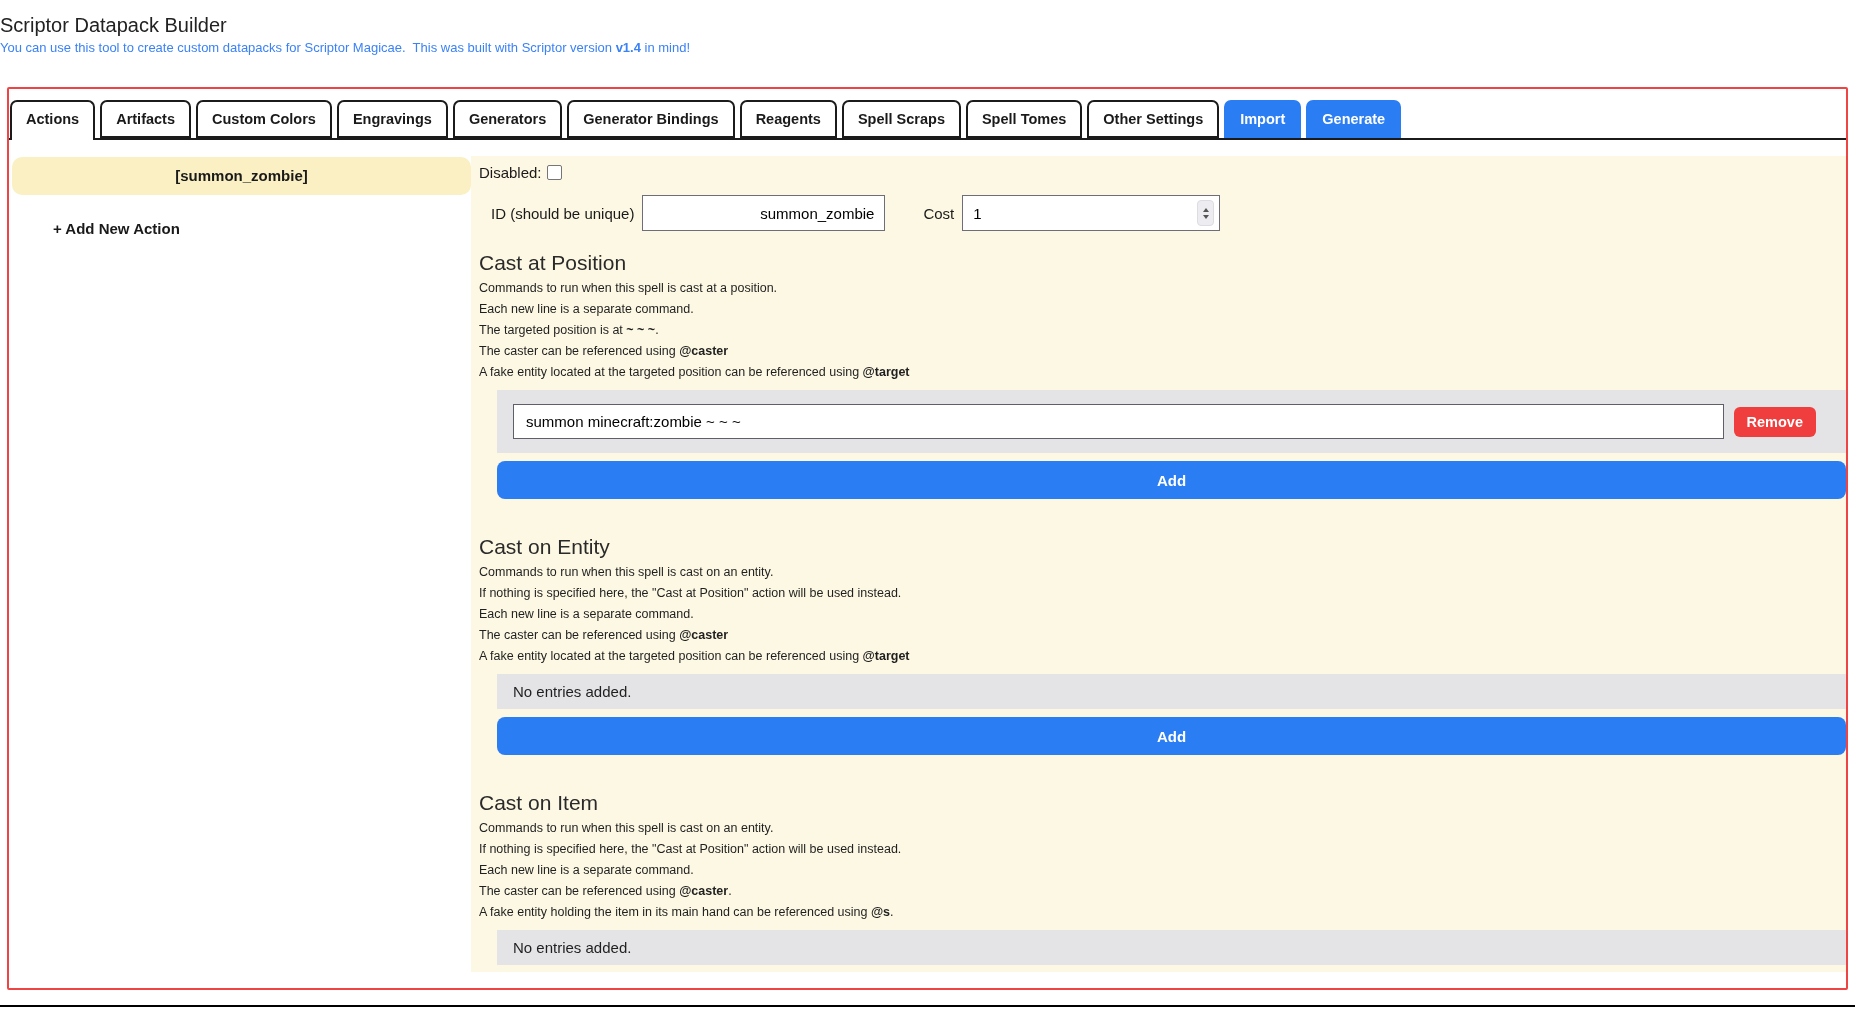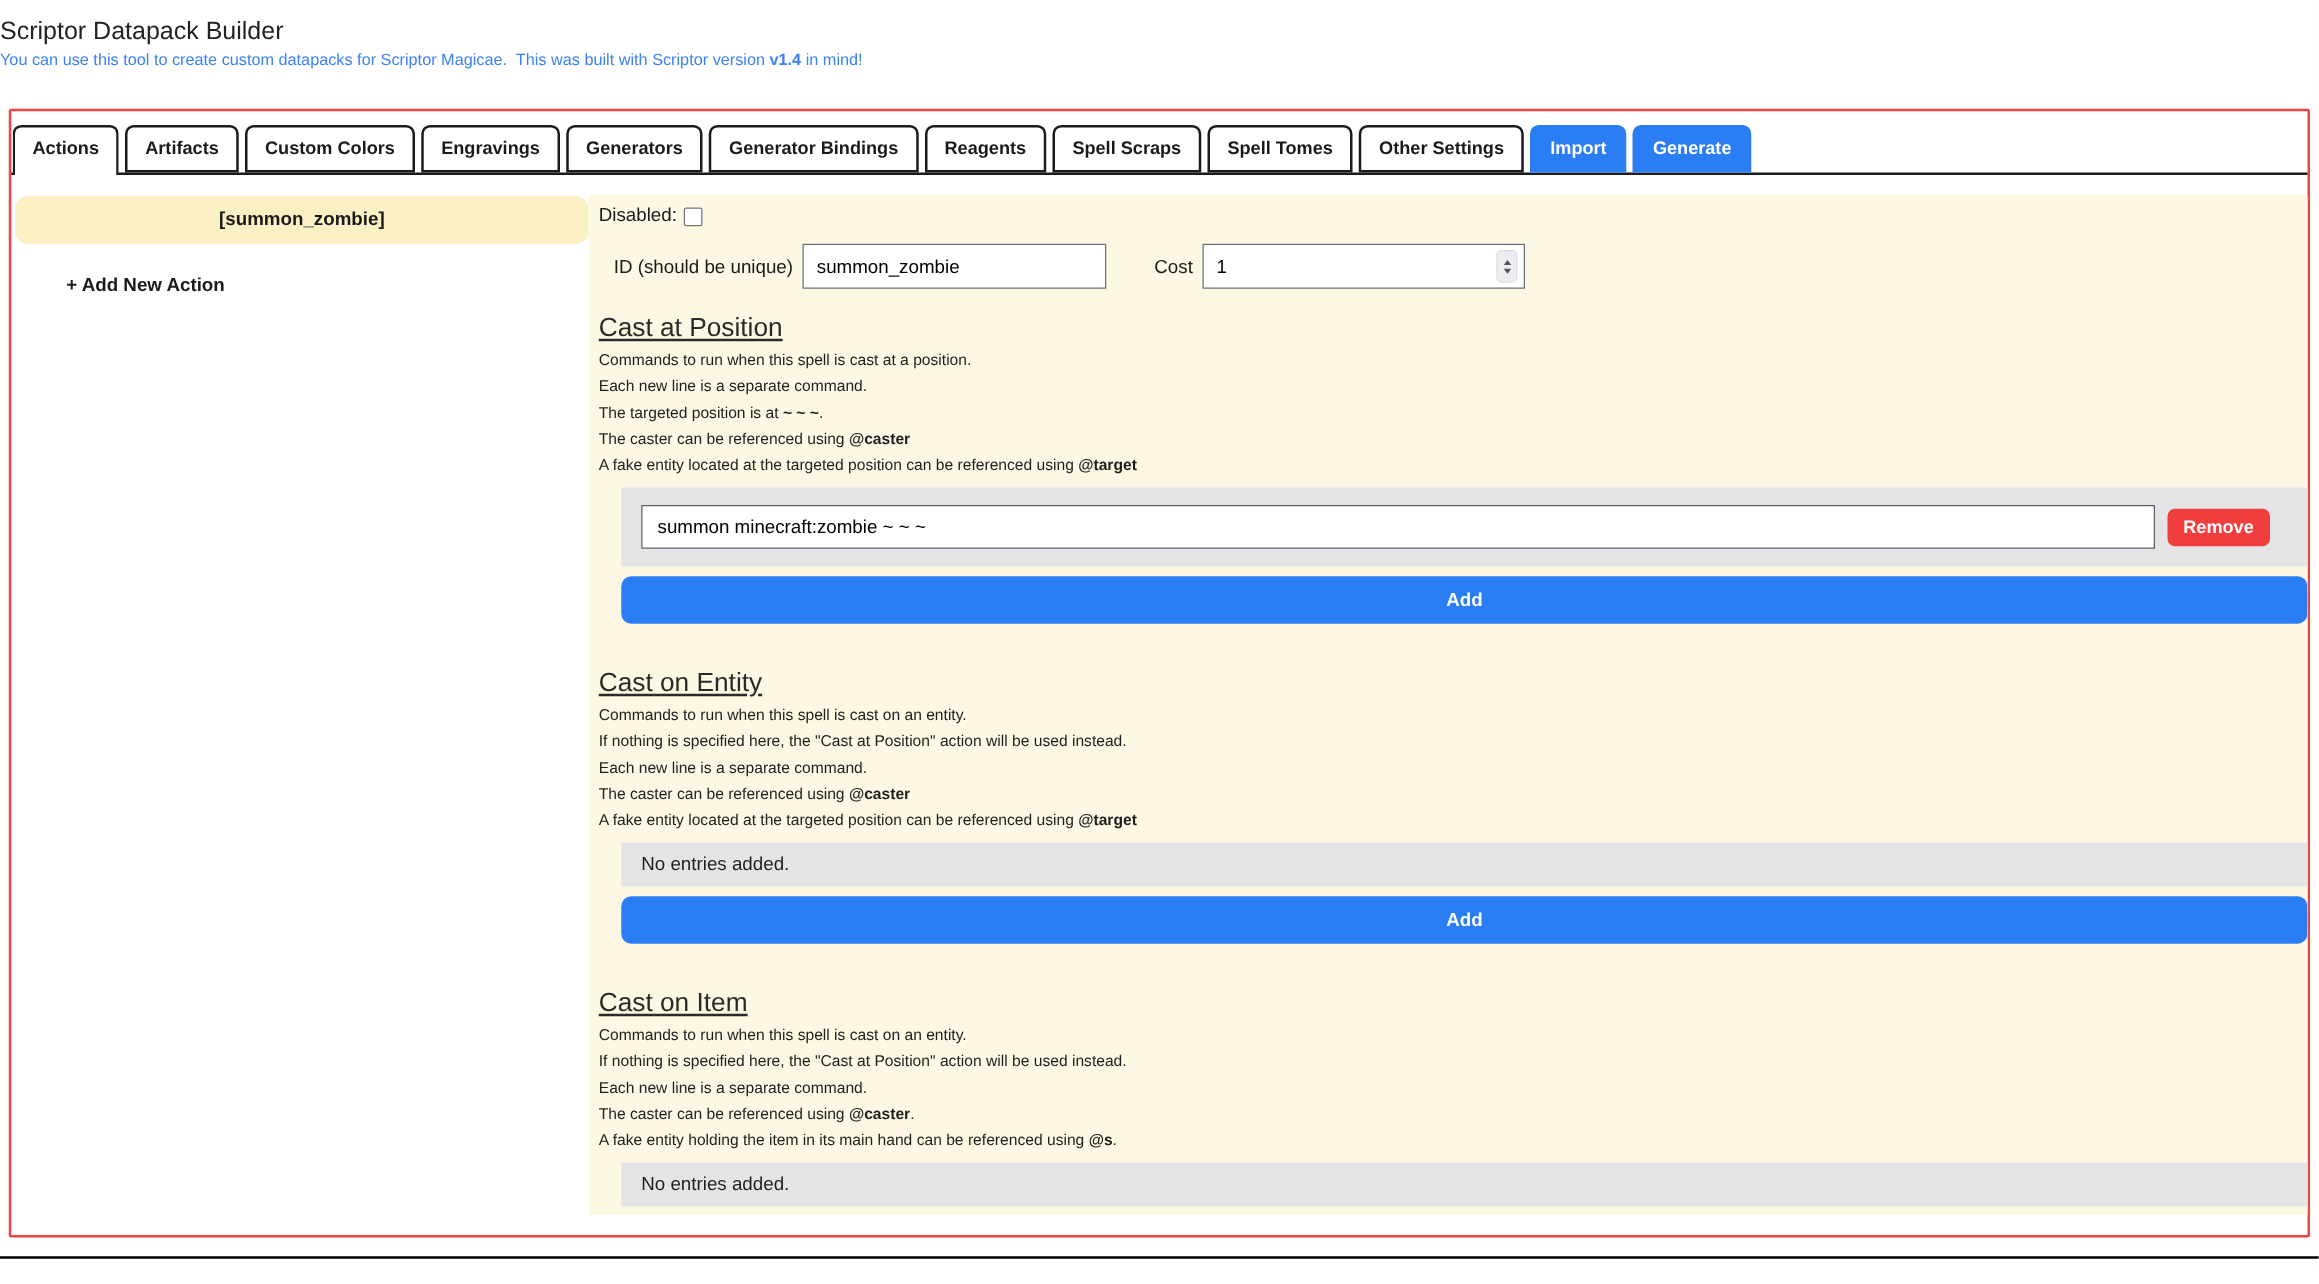--- a/index.html
+++ b/index.html
@@ -32,36 +32,36 @@
   .sidebar{width:462px;padding-top:17px;flex-shrink:0;}
   .sidebar-item{
     margin-left:3px;height:38px;line-height:38px;text-align:center;font-weight:bold;font-size:15px;
     border-radius:10px;cursor:pointer;
   }
   .sidebar-item.selected{background:var(--yellow);}
   .add-action{margin-top:25px;font-weight:bold;font-size:15px;cursor:pointer;padding-left:44px;}
 
   .main-panel{flex:1;background:var(--cream);margin:16px 0;padding:8px 0 26px 8px;overflow:hidden;}
 
-  .disabled-row{display:flex;align-items:flex-end;font-size:15px;}
+  .disabled-row{display:flex;align-items:center;font-size:15px;}
   .checkbox{width:15px;height:15px;border:1px solid #767676;border-radius:2px;background:#fff;margin-left:5px;display:inline-block;cursor:pointer;}
 
   .id-row{margin:14px 0 0 12px;display:flex;align-items:center;font-size:15px;}
-  .text-input{height:36px;border:1.5px solid #6e6e78;font-size:15px;padding:0 10px;font-family:inherit;background:#fff;}
+  .text-input{height:36px;border:1.5px solid #6e6e78;font-size:15px;padding:0 10px;font-family:inherit;background:#fff;text-align:right;}
   .id-input{width:243px;margin-left:8px;}
   .cost-label{margin-left:38px;}
   .number-wrap{margin-left:8px;width:258px;height:36px;border:1.5px solid #6e6e78;background:#fff;display:flex;align-items:center;padding-right:5px;}
   .number-input{flex:1;min-width:0;border:none;outline:none;font-size:15px;padding:0 0 0 10px;font-family:inherit;background:transparent;}
   .spinner{width:17px;height:26px;background:#ececf1;border:1px solid #dcdce2;border-radius:4px;display:flex;flex-direction:column;align-items:center;justify-content:center;cursor:pointer;flex-shrink:0;}
   .tri-up{width:0;height:0;border-left:3.5px solid transparent;border-right:3.5px solid transparent;border-bottom:4.5px solid #555;margin:1.5px 0;}
   .tri-down{width:0;height:0;border-left:3.5px solid transparent;border-right:3.5px solid transparent;border-top:4.5px solid #555;margin:1.5px 0;}
 
   .section{margin-top:36px;}
   #sections > .section:first-child{margin-top:20px;}
-  .section-title{font-size:21px;color:#2a2a2a;text-decoration:underline;}
+  .section-title{font-size:21px;color:#2a2a2a;}
   .desc{margin-top:5px;font-size:12.5px;line-height:16px;color:#1f1f1f;}
   .desc b{font-weight:bold;}
 
   .entries{margin:10px 0 0 18px;}
   .entry-row{background:var(--gray);padding:14px 16px;display:flex;align-items:center;}
   .entry-input{flex:1;height:35px;border:1.5px solid #5f5f6a;font-size:15px;padding:0 12px;font-family:inherit;background:#fff;min-width:0;}
   .remove-btn{margin:0 14px 0 10px;background:var(--red);color:#fff;font-weight:bold;font-size:14.5px;border:none;border-radius:6px;padding:7px 13px;cursor:pointer;font-family:inherit;flex-shrink:0;}
   .empty-row{background:var(--gray);padding:9px 16px;font-size:15px;color:#1f1f1f;}
   .add-btn{display:block;width:calc(100% - 18px);margin:8px 0 0 18px;height:38px;background:var(--blue);color:#fff;font-weight:bold;font-size:15px;border:none;border-radius:8px;cursor:pointer;font-family:inherit;}
 

